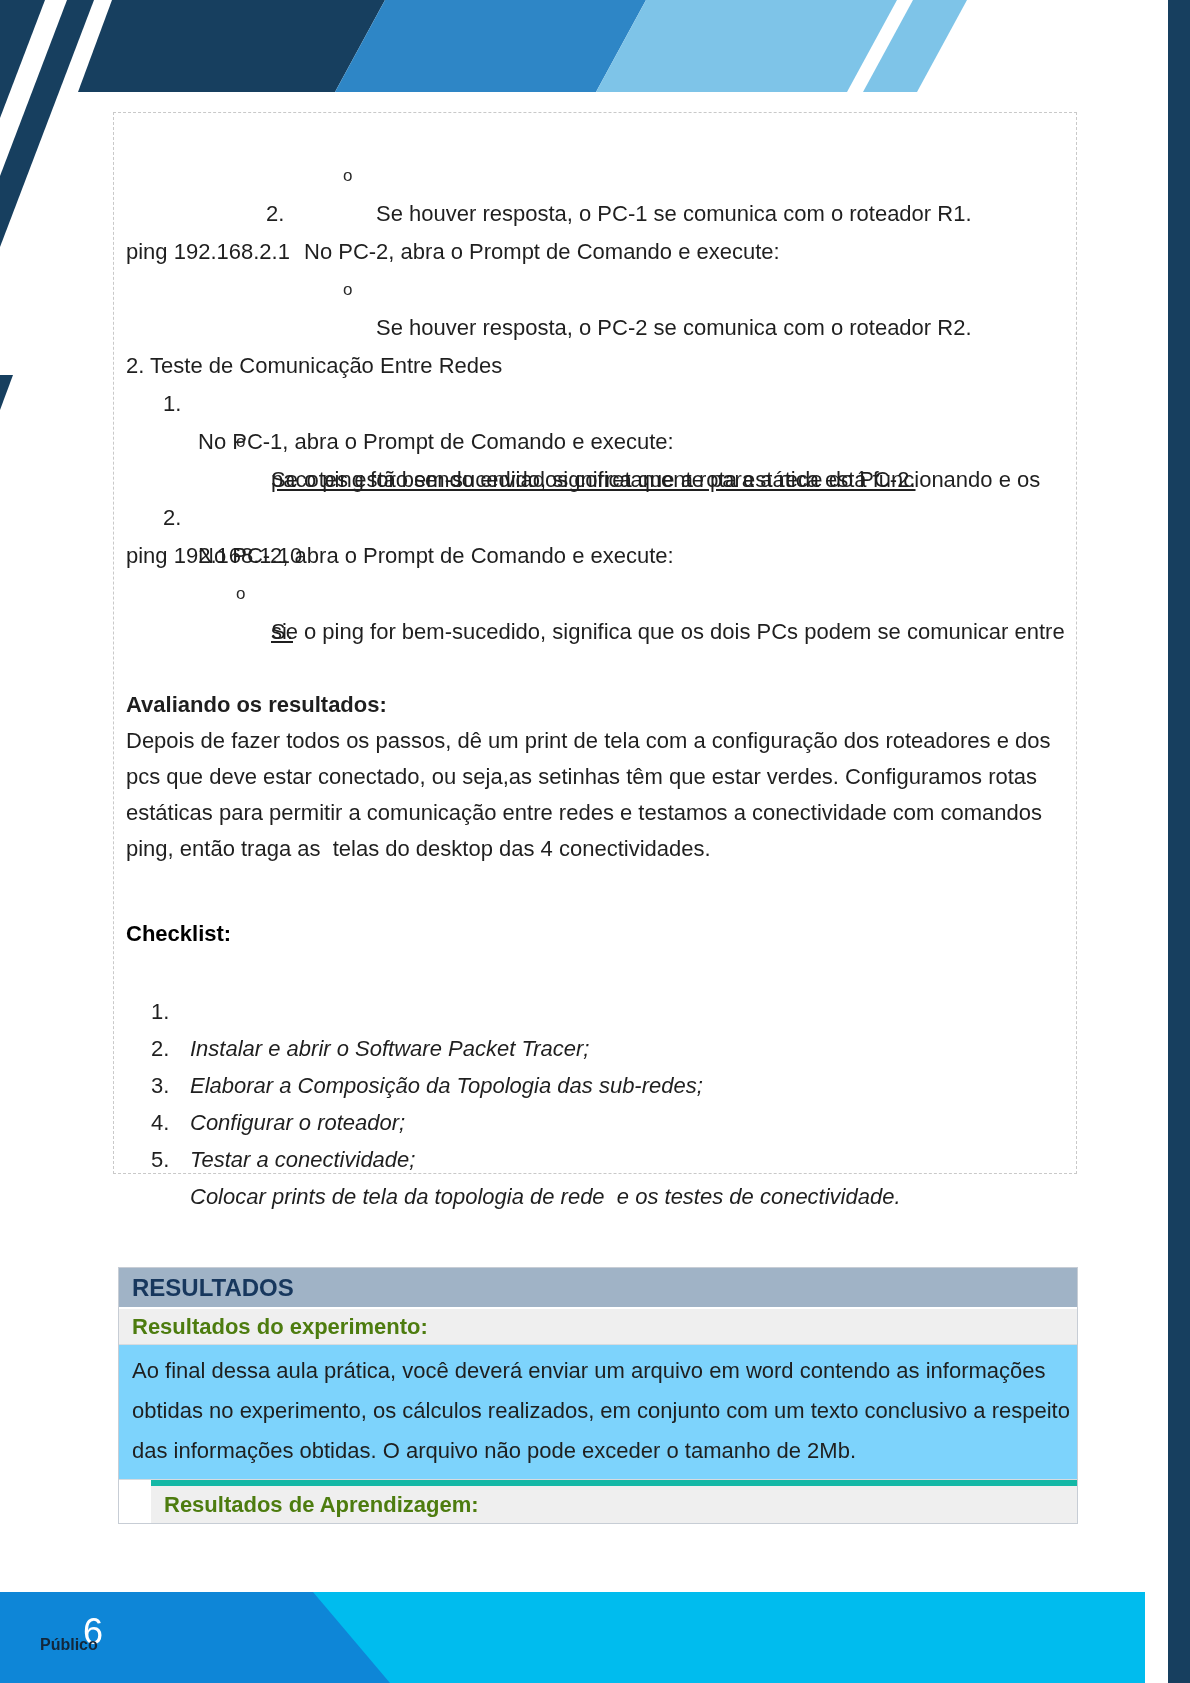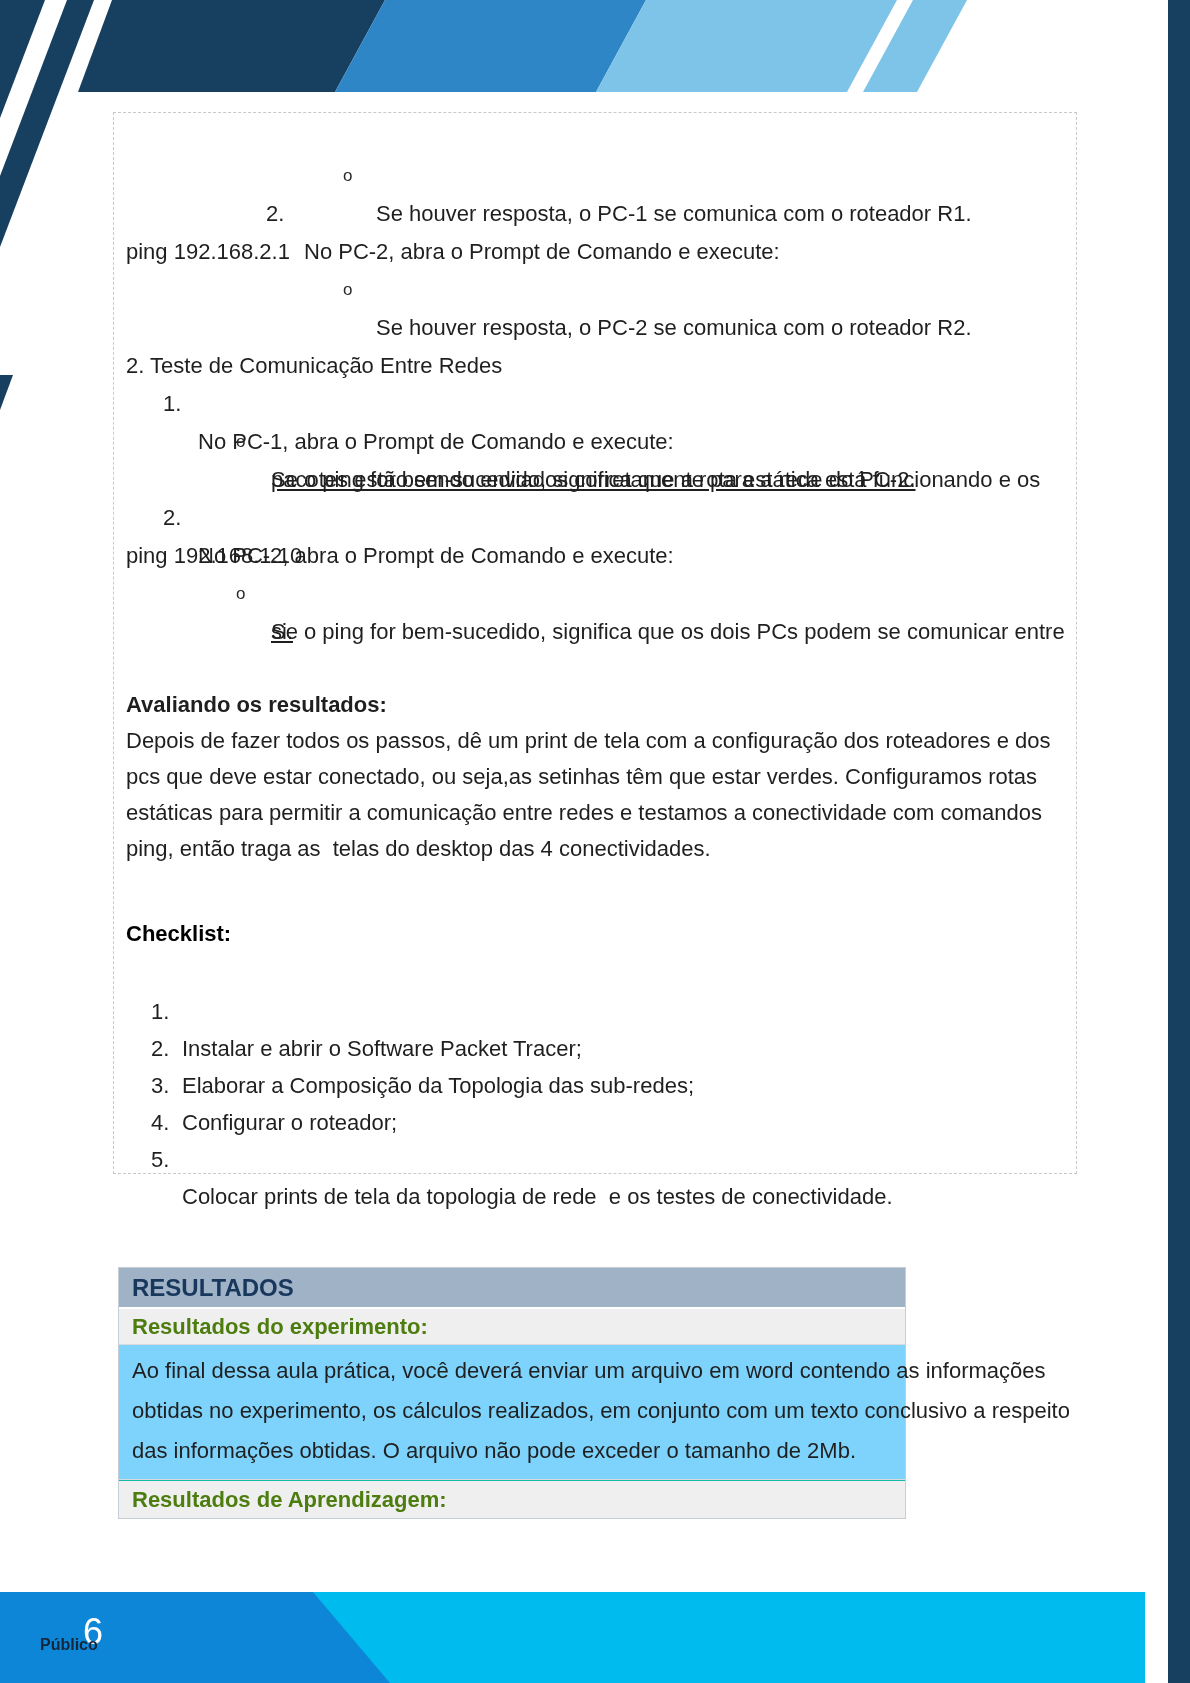--- a/index.html
+++ b/index.html
@@ -23,41 +23,41 @@
   .line.h37{height:37px;line-height:37px;}
   .line .marker{position:absolute;font-size:17px;color:#2a2a2a;}
   .line .num{position:absolute;}
   .line .txt{position:absolute;white-space:pre;}
   
   .b1 .marker{left:229px;}   .b1 .txt{left:262px;}
   .n1 .num{left:152px;}      .n1 .txt{left:190px;}
   .b2 .marker{left:122px;}   .b2 .txt{left:157px;}
   .cont2 .txt{left:157px;text-decoration:underline;}
   .n2 .num{left:49px;}       .n2 .txt{left:84px;}
-  .n3 .num{left:37px;}       .n3 .txt{left:68px;}
+  .n3 .num{left:37px;}       .n3 .txt{left:76px;font-style:italic;}
   .plain .txt{left:12px;}
   .bold{font-weight:bold;}
   .heading-blue{font-weight:bold;color:#000000;}
   #checklist-heading{margin-top:49px;}
   #checklist-item-1{margin-top:40px;}
   
   #results-table{
-    position:absolute;left:118px;top:1267px;width:788px;box-sizing:border-box;
+    position:absolute;left:118px;top:1267px;width:960px;box-sizing:border-box;
     border:1px solid #c7cdd5;background:#fff;
   }
   #results-title-bar{
     height:39px;line-height:39px;background:#A0B3C6;color:#17375D;
     font-size:24px;font-weight:bold;padding-left:13px;
     border-bottom:2px solid #ffffff;
   }
   .results-subrow{
     height:35px;line-height:35px;background:#EFEFEF;color:#4d7c0f;
     font-size:22px;font-weight:bold;padding-left:13px;
   }
-  #results-subrow-aprendizagem{border-top:1px solid #14b8a6;height:37px;line-height:37px;}
+  #results-subrow-aprendizagem{border-top:6px solid #14b8a6;height:37px;line-height:37px;margin-left:32px;}
   #results-body{
     background:#7dd3fc;border-top:1px solid #d8dbde;border-bottom:1px solid #d8dbde;
     padding:6px 13px 8px 13px;font-size:22px;color:#1f1f1f;
   }
   #results-body .body-line{height:40px;line-height:40px;white-space:pre;}
   
   #footer-page-number{
     position:absolute;left:83px;top:1614px;color:#ffffff;font-size:36px;line-height:36px;z-index:2;
   }
   #footer-label{
@@ -159,20 +159,21 @@
     <div class="line h37 n3">
       <span class="num">2.</span>
       <span class="txt">Elaborar a Composição da Topologia das sub-redes;</span>
     </div>
     <div class="line h37 n3">
       <span class="num">3.</span>
       <span class="txt">Configurar o roteador;</span>
     </div>
     <div class="line h37 n3">
       <span class="num">4.</span>
+      <span class="txt">Testar a conectividade;</span>
     </div>
     <div class="line h37 n3">
       <span class="num">5.</span>
       <span class="txt">Colocar prints de tela da topologia de rede  e os testes de conectividade.</span>
     </div>
   </div>
 
   <div id="results-table">
     <div id="results-title-bar">
       <span>RESULTADOS</span>

